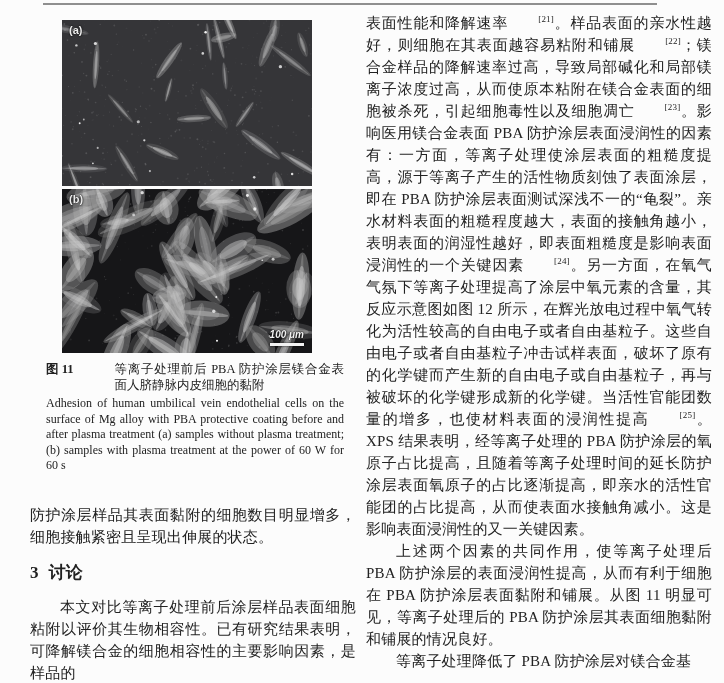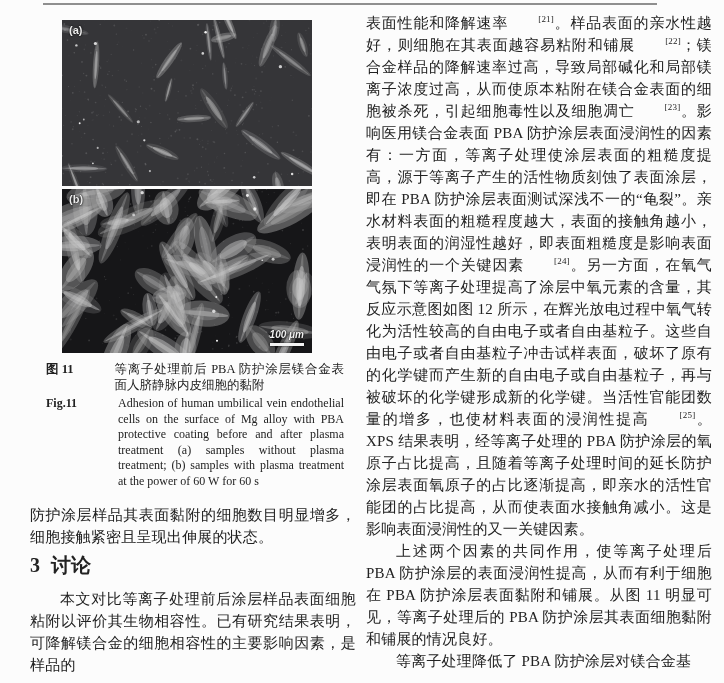--- a/index.html
+++ b/index.html
@@ -40,21 +40,21 @@
   
   .left-text{position:absolute;left:30px;top:504px;width:326px;}
   .col-right{position:absolute;left:366px;top:12px;width:346px;}
   .para{
     margin:0;font-size:15px;line-height:22px;text-align:justify;
     text-justify:inter-ideograph;letter-spacing:0.2px;
   }
   .para.indent{text-indent:2em;}
   .para sup{font-size:9px;line-height:0;vertical-align:super;margin-left:30px;}
   .section-heading{
-    margin:6px 0 12px 0;font-size:20px;line-height:22px;font-weight:bold;
+    margin:14px 0 12px 0;font-size:17px;line-height:22px;font-weight:bold;
     word-spacing:6px;
   }
 </style>
 </head>
 <body>
 
 <div class="page">
 
   <div class="top-rule"></div>
 
@@ -1270,21 +1270,20 @@
       </div>
     </div>
   </figure>
 
   <div class="caption">
     <div class="cap-row">
       <span class="cap-label">图 11</span>
       <span class="cap-text">等离子处理前后 PBA 防护涂层镁合金表面人脐静脉内皮细胞的黏附</span>
     </div>
     <div class="cap-row caption-en">
-      <span class="cap-label">Fig.11</span>
       <span class="cap-text">Adhesion of human umbilical vein endothelial cells on the surface of Mg alloy with PBA protective coating before and after plasma treatment (a) samples without plasma treatment; (b) samples with plasma treatment at the power of 60 W for 60 s</span>
     </div>
   </div>
 
   <div class="left-text">
     <p class="para">防护涂层样品其表面黏附的细胞数目明显增多，细胞接触紧密且呈现出伸展的状态。</p>
     <h3 class="section-heading">3 讨论</h3>
     <p class="para indent">本文对比等离子处理前后涂层样品表面细胞粘附以评价其生物相容性。已有研究结果表明，可降解镁合金的细胞相容性的主要影响因素，是样品的</p>
   </div>
 

